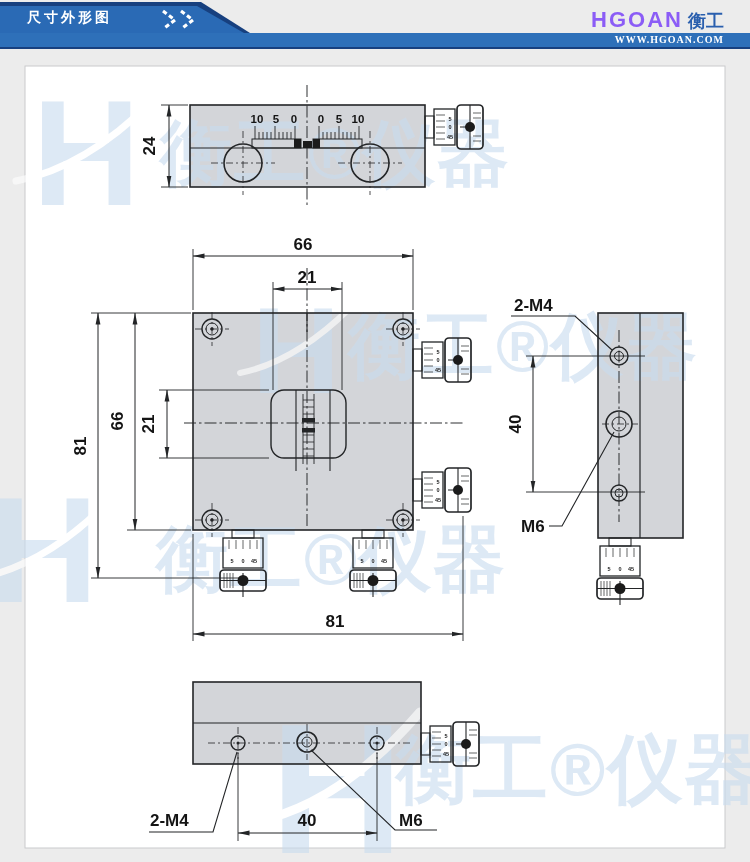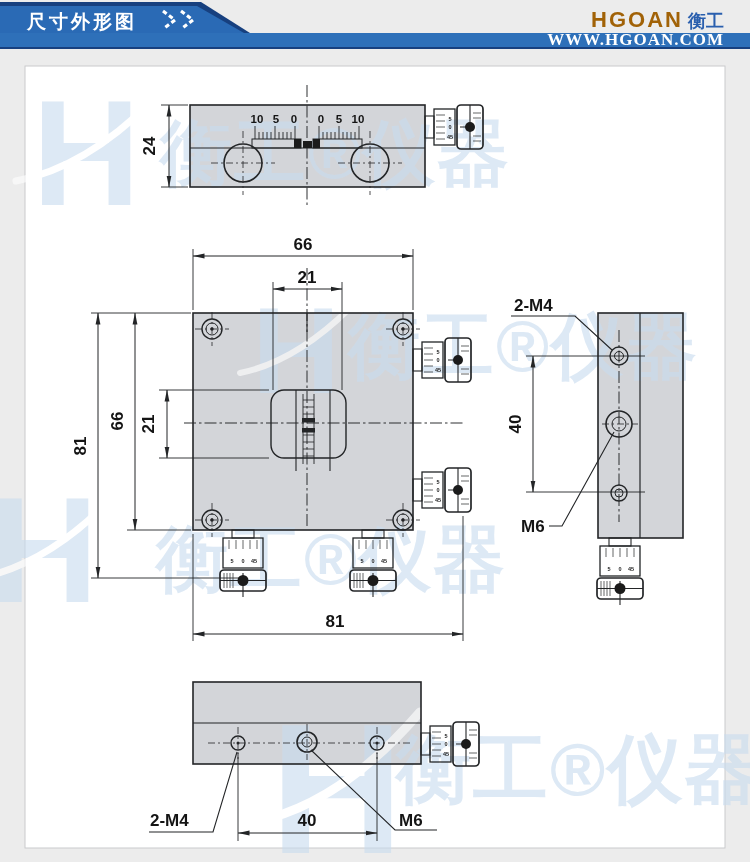--- a/index.html
+++ b/index.html
@@ -7,29 +7,29 @@
         font-family:"Liberation Sans",sans-serif;}
   
   header{position:absolute;top:0;left:0;width:750px;height:62px;}
   .banner-navy{position:absolute;top:2px;left:0;width:250px;height:31px;background:#17407f;
 length:0;
         -webkit-clip-path:polygon(0 0,201px 0,250px 100%,0 100%);
         clip-path:polygon(0 0,201px 0,250px 100%,0 100%);}
   .banner{position:absolute;top:6px;left:0;width:244px;height:27px;background:#2a6ab5;
         -webkit-clip-path:polygon(0 0,197px 0,244px 100%,0 100%);
         clip-path:polygon(0 0,197px 0,244px 100%,0 100%);}
-  .banner-title{position:absolute;left:27px;top:3px;color:#fff;font-size:19px;font-weight:bold;
+  .banner-title{position:absolute;left:27px;top:3px;color:#fff;font-size:14px;font-weight:bold;
         letter-spacing:3px;white-space:nowrap;}
   .chevrons{position:absolute;left:158px;top:2px;}
   .strip{position:absolute;top:33px;left:0;width:750px;height:14px;background:#2e70b9;
         border-bottom:2px solid #17407f;}
   .website{position:absolute;right:26px;top:0;line-height:14px;color:#fff;
-        font-family:"Liberation Serif",serif;font-size:17px;font-weight:bold;letter-spacing:1px;}
+        font-family:"Liberation Serif",serif;font-size:10px;font-weight:bold;letter-spacing:1px;}
   .brand{position:absolute;right:26px;top:7px;white-space:nowrap;}
-  .logo-en{color:#a16207;font-size:22px;font-weight:900;letter-spacing:2px;
+  .logo-en{color:#8b5cf6;font-size:22px;font-weight:900;letter-spacing:2px;
         font-family:"Liberation Sans",sans-serif;}
   .logo-cn{color:#2a5fae;font-size:18px;font-weight:bold;margin-left:5px;}
   
   .drawing{position:absolute;top:0;left:0;}
   .ln{stroke:#232527;fill:none;}
   .plate-stroke{stroke:#232527;stroke-width:1.6;fill:none;}
   .thin{stroke:#232527;stroke-width:0.9;fill:none;}
   .cl{stroke:#232527;stroke-width:0.95;fill:none;stroke-dasharray:12 3 2.5 3;}
   .cl2{stroke:#232527;stroke-width:0.8;fill:none;stroke-dasharray:7 3 2 3;}
   .dim{stroke:#232527;stroke-width:1;fill:none;

